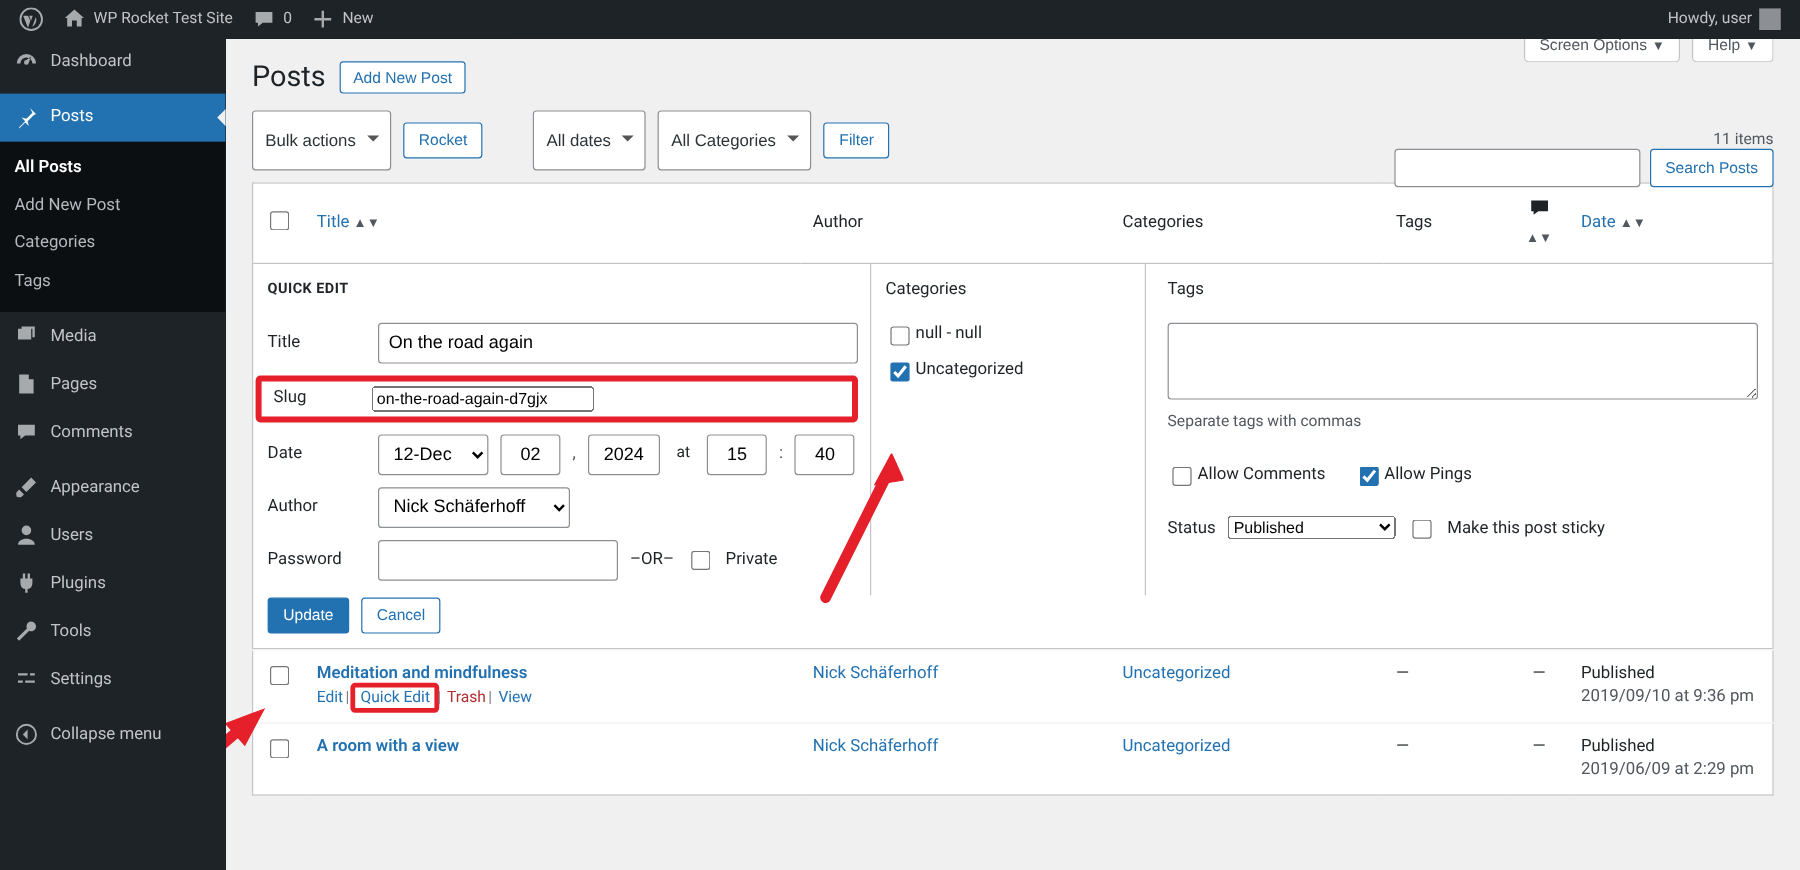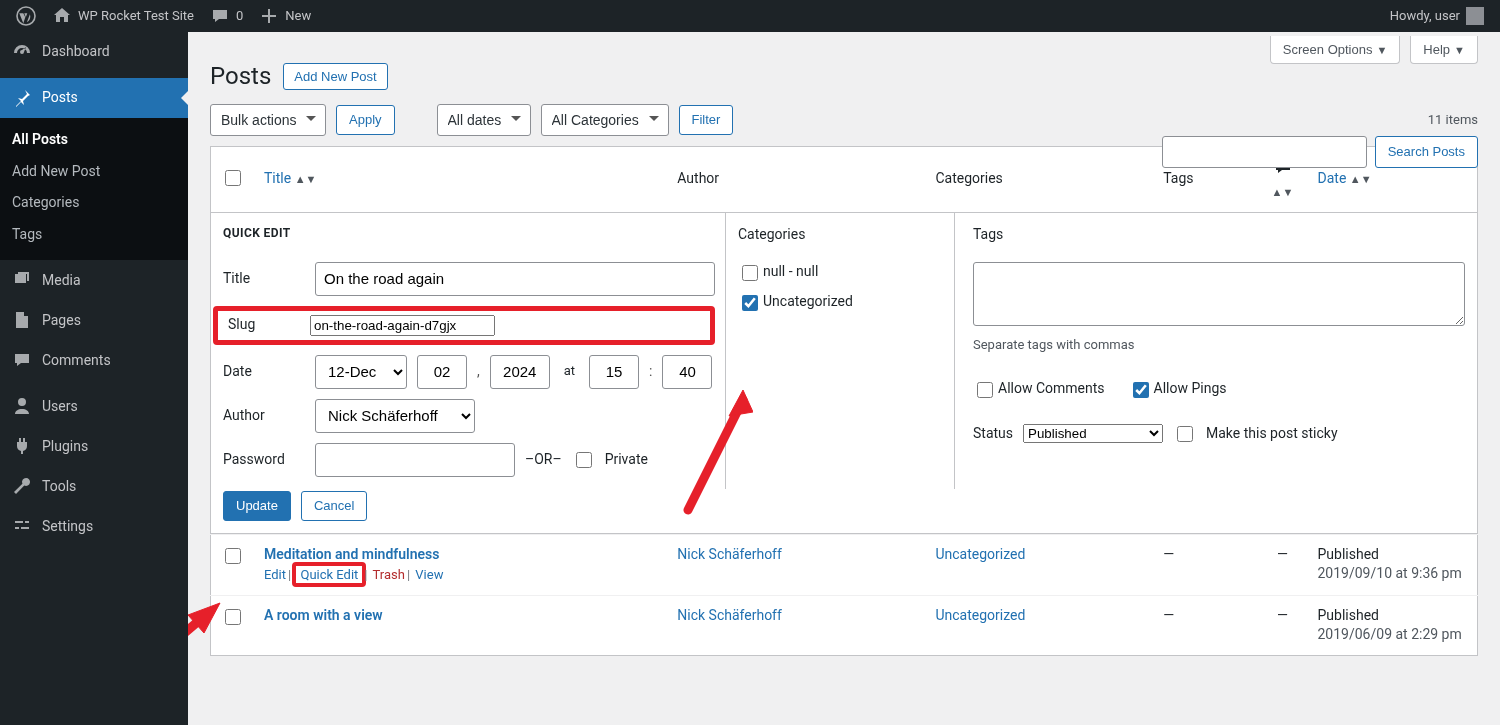--- a/index.html
+++ b/index.html
@@ -31,21 +31,21 @@
 #sidebar .menu-item{display:flex;align-items:center;gap:10px;padding:10px 12px;color:#c3c4c7;cursor:pointer;position:relative}
 #sidebar .menu-item.current{background:var(--wp-sidebar-highlight);color:#fff}
 #sidebar .menu-item.current::after{content:"";position:absolute;right:-1px;top:50%;transform:translateY(-50%);width:0;height:0;border:8px solid transparent;border-right-color:var(--wp-bg)}
 #sidebar .submenu{background:var(--wp-sidebar-sub);padding:6px 0 10px}
 #sidebar .submenu .sub-item{padding:6px 12px;color:#b4b9be;cursor:pointer;font-size:14px}
 #sidebar .submenu .sub-item.current{color:#fff;font-weight:600}
 #sidebar .sep{height:6px}
 #sidebar svg{width:20px;height:20px}
 
 
-#content{margin-left:188px;margin-top:32px;padding:10px 22px 0;position:relative;height:calc(725px - 32px);overflow:hidden}
+#content{margin-left:188px;margin-top:20px;padding:10px 22px 0;position:relative;height:calc(725px - 32px);overflow:hidden}
 
 
 .top-actions{position:absolute;top:4px;right:22px;display:flex;gap:10px}
 .panel-btn{background:#fff;border:1px solid var(--wp-border);border-top:none;border-radius:0 0 4px 4px;padding:6px 12px;font-size:13px;color:#50575e;cursor:pointer}
 .panel-btn .tri{font-size:11px;margin-left:4px}
 
 .heading-row{display:flex;align-items:center;gap:12px;margin-top:18px}
 .heading-row h1{font-size:24px;font-weight:400;margin:0;color:#1d2327}
 .add-new{border:1px solid var(--wp-blue);color:var(--wp-blue);background:#fff;padding:5px 10px;border-radius:3px;font-size:13px;cursor:pointer}
 
@@ -53,21 +53,21 @@
 .subsubsub .count{color:#50575e}
 .subsubsub .sep{color:#a7aaad;padding:0 4px}
 .subsubsub .cur{color:#000;font-weight:600}
 
 .search-area{position:absolute;top:104px;right:22px;display:flex;gap:8px}
 .search-area input[type=search]{width:205px;height:32px;border:1px solid #8c8f94;border-radius:3px;padding:0 8px;font-size:14px;box-shadow:inset 0 0 0 1px rgba(255,255,255,0)}
 .btn{border:1px solid var(--wp-blue);color:var(--wp-blue);background:#fff;padding:5px 12px;border-radius:3px;font-size:13px;cursor:pointer;line-height:1.4}
 .btn.primary{background:var(--wp-blue);color:#fff}
 
 .tablenav{display:flex;align-items:center;gap:10px;margin-top:10px}
-.tablenav select{height:32px;border:1px solid #8c8f94;border-radius:3px;background:#fff;padding:0 28px 0 10px;font-size:14px;-webkit-appearance:none;appearance:none;color:#2c3338}
+.tablenav select{height:50px;border:1px solid #8c8f94;border-radius:3px;background:#fff;padding:0 28px 0 10px;font-size:14px;-webkit-appearance:none;appearance:none;color:#2c3338}
 .tablenav .sel-wrap{position:relative;display:inline-block}
 .tablenav .sel-wrap::after{content:"";position:absolute;right:10px;top:50%;transform:translateY(-40%);width:0;height:0;border:5px solid transparent;border-top-color:#555;pointer-events:none}
 .tablenav .count{margin-left:auto;font-size:13px;color:#50575e}
 
 
 table.list{width:100%;border-collapse:collapse;margin-top:10px;background:#fff;border:1px solid var(--wp-border)}
 table.list th{font-weight:400;text-align:left;padding:10px 10px;font-size:14px;border-bottom:1px solid var(--wp-border);color:var(--wp-blue)}
 table.list th.cb, table.list td.cb{width:30px;text-align:center}
 table.list th .sort{color:#50575e;font-size:11px}
 table.list th.nocolor{color:#1d2327}
@@ -179,20 +179,26 @@
     </div>
   <div class="menu-item">
       <svg viewBox="0 0 20 20">
         <path class="dashicon" d="M3 4h14v9H9l-4 3v-3H3z"></path>
       </svg>
       <span>Comments</span>
     </div>
   <div class="sep"></div>
   <div class="menu-item">
       <svg viewBox="0 0 20 20">
+        <path class="dashicon" d="M14 2l4 4-8 8-4-4zM4 12l4 4-2 2c-1 1-4 0-4 0s-1-3 0-4z"></path>
+      </svg>
+      <span>Appearance</span>
+    </div>
+  <div class="menu-item">
+      <svg viewBox="0 0 20 20">
         <path class="dashicon" d="M10 10a4 4 0 1 0 0-8 4 4 0 0 0 0 8zm-7 8c0-3 3-5 7-5s7 2 7 5z"></path>
       </svg>
       <span>Users</span>
     </div>
   <div class="menu-item">
       <svg viewBox="0 0 20 20">
         <path class="dashicon" d="M7 2v4H5v4a5 5 0 0 0 4 4.9V18h2v-3.1A5 5 0 0 0 15 10V6h-2V2h-2v4H9V2z"></path>
       </svg>
       <span>Plugins</span>
     </div>
@@ -202,20 +208,27 @@
       </svg>
       <span>Tools</span>
     </div>
   <div class="menu-item">
       <svg viewBox="0 0 20 20">
         <path class="dashicon" d="M3 5h8v2H3zm10 0h4v2h-4zm-10 6h4v2H3zm6 0h8v2H9z"></path>
       </svg>
       <span>Settings</span>
     </div>
   <div class="sep"></div>
+  <div class="menu-item">
+      <svg viewBox="0 0 20 20">
+        <circle cx="10" cy="10" r="8" fill="none" stroke="#a7aaad" stroke-width="1.6"></circle>
+        <path class="dashicon" d="M11 6l-4 4 4 4z"></path>
+      </svg>
+      <span>Collapse menu</span>
+    </div>
 </div>
 
 <div id="content">
   <div class="top-actions">
     <button class="panel-btn"><span>Screen Options</span><span class="tri">▼</span></button>
     <button class="panel-btn"><span>Help</span><span class="tri">▼</span></button>
   </div>
 
   <div class="heading-row">
     <h1>Posts</h1>
@@ -223,21 +236,21 @@
   </div>
 
 
   <div class="search-area">
     <input type="search" style="">
     <button class="btn">Search Posts</button>
   </div>
 
   <div class="tablenav">
     <span class="sel-wrap"><select><option>Bulk actions</option></select></span>
-    <button class="btn">Apply</button>
+    <button class="btn">Rocket</button>
     <span style="width:22px"></span>
     <span class="sel-wrap"><select><option>All dates</option></select></span>
     <span class="sel-wrap"><select><option>All Categories</option></select></span>
     <button class="btn">Filter</button>
     <span class="count">11 items</span>
   </div>
 
   <table class="list">
     <thead>
       <tr>

